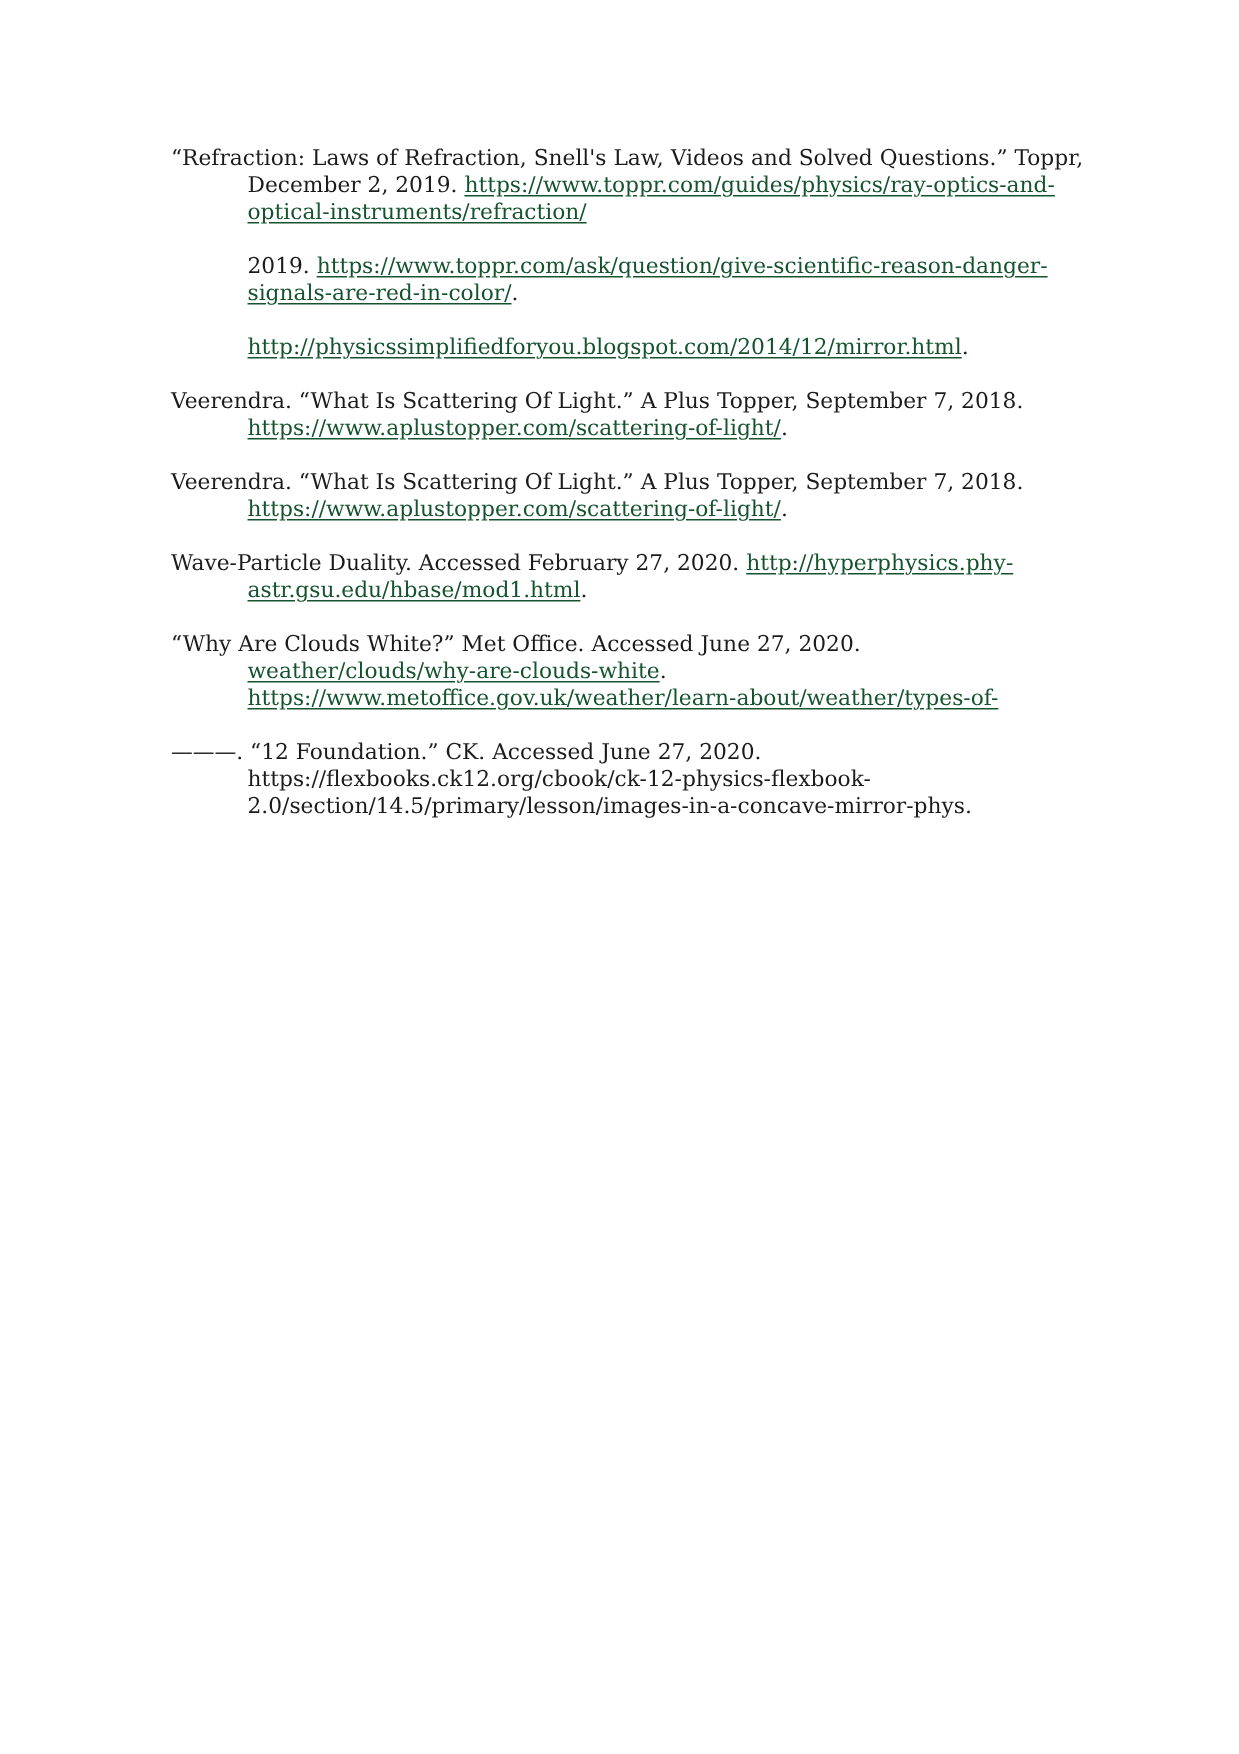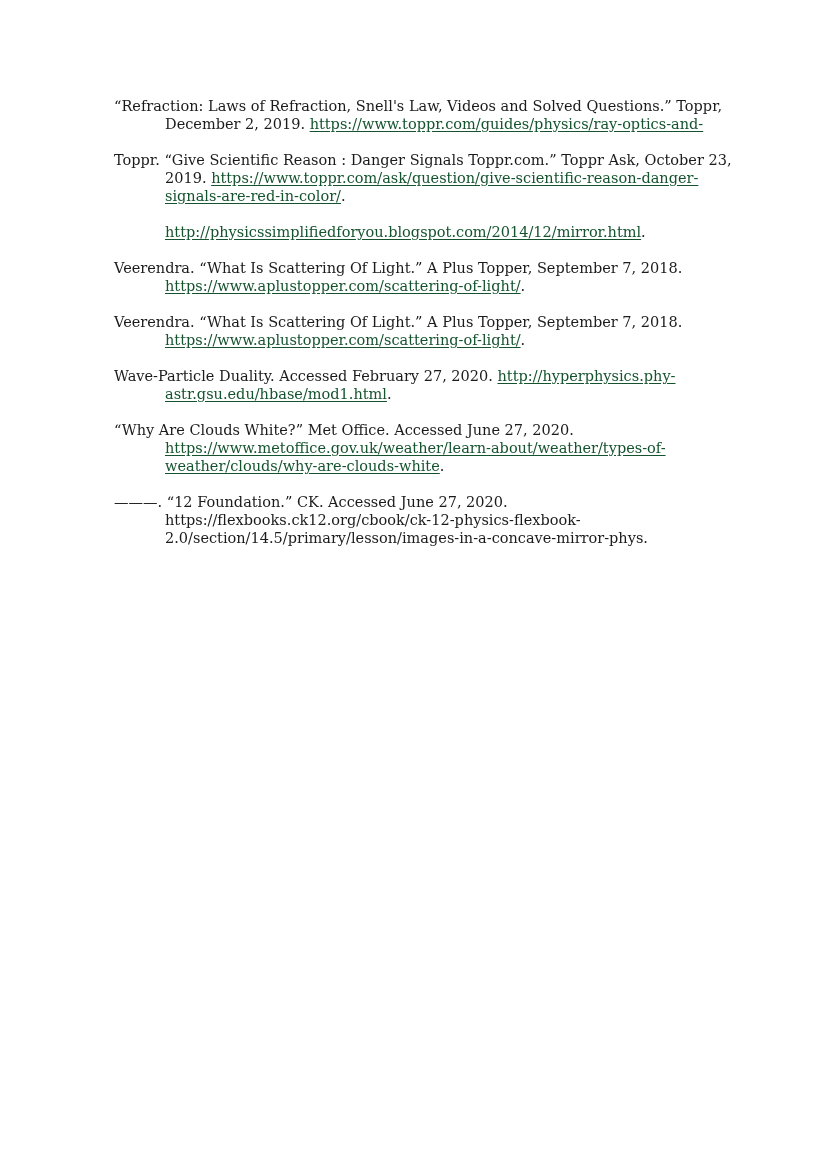--- a/index.html
+++ b/index.html
@@ -67,45 +67,45 @@
 </style>
 </head>
 <body>
 
 <div class="page">
 
   <div class="bib" id="bibliography">
       <p class="entry">
         <span class="line"><span>“Refraction: Laws of Refraction, Snell's Law, Videos and Solved Questions.” Toppr,</span></span>
         <span class="line cont"><span>December 2, 2019. </span><span class="u">https://www.toppr.com/guides/physics/ray-optics-and-</span></span>
+        <span class="line cont"><span class="u">optical-instruments/refraction/</span></span>
       </p>
       <p class="entry">
-        <span class="line"><span>Toppr. “Give Scientific Reason : Danger Signals Toppr.com.” Toppr Ask, October 23,</span></span>
         <span class="line cont"><span>2019. </span><span class="u">https://www.toppr.com/ask/question/give-scientific-reason-danger-</span></span>
         <span class="line cont"><span class="u">signals-are-red-in-color/</span><span>.</span></span>
       </p>
       <p class="entry">
         <span class="line cont"><span class="u">http://physicssimplifiedforyou.blogspot.com/2014/12/mirror.html</span><span>.</span></span>
       </p>
       <p class="entry">
         <span class="line"><span>Veerendra. “What Is Scattering Of Light.” A Plus Topper, September 7, 2018.</span></span>
         <span class="line cont"><span class="u">https://www.aplustopper.com/scattering-of-light/</span><span>.</span></span>
       </p>
       <p class="entry">
         <span class="line"><span>Veerendra. “What Is Scattering Of Light.” A Plus Topper, September 7, 2018.</span></span>
         <span class="line cont"><span class="u">https://www.aplustopper.com/scattering-of-light/</span><span>.</span></span>
       </p>
       <p class="entry">
         <span class="line"><span>Wave-Particle Duality. Accessed February 27, 2020. </span><span class="u">http://hyperphysics.phy-</span></span>
         <span class="line cont"><span class="u">astr.gsu.edu/hbase/mod1.html</span><span>.</span></span>
       </p>
       <p class="entry">
         <span class="line"><span>“Why Are Clouds White?” Met Office. Accessed June 27, 2020.</span></span>
+        <span class="line cont"><span class="u">weather/clouds/why-are-clouds-white</span><span>.</span></span>
         <span class="line cont"><span class="u">https://www.metoffice.gov.uk/weather/learn-about/weather/types-of-</span></span>
-        <span class="line cont"><span class="u">weather/clouds/why-are-clouds-white</span><span>.</span></span>
       </p>
       <p class="entry">
         <span class="line"><span>———. “12 Foundation.” CK. Accessed June 27, 2020.</span></span>
         <span class="line cont"><span>https://flexbooks.ck12.org/cbook/ck-12-physics-flexbook-</span></span>
         <span class="line cont"><span>2.0/section/14.5/primary/lesson/images-in-a-concave-mirror-phys.</span></span>
       </p>
     </div>
 
   <div class="footer-pagenum">25</div>
 

